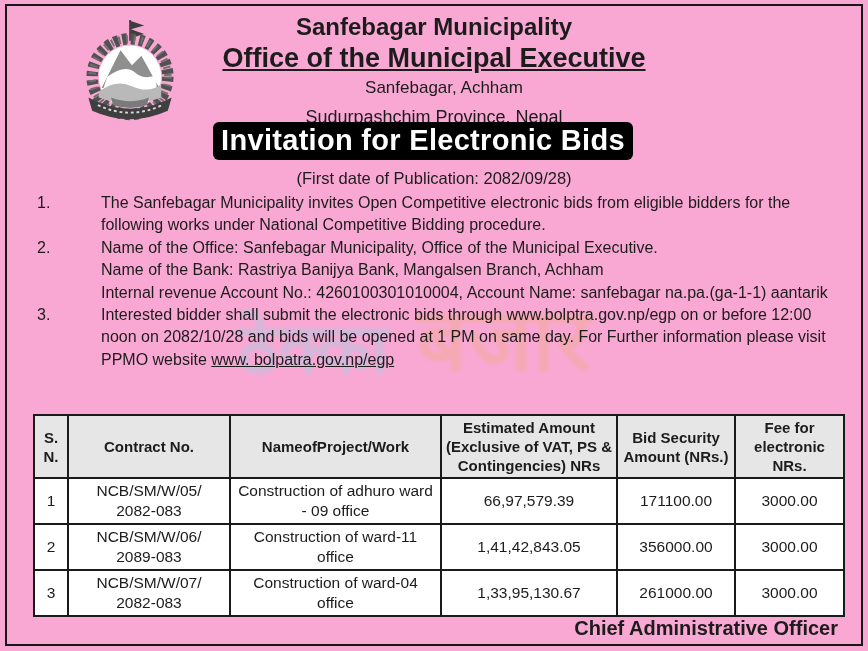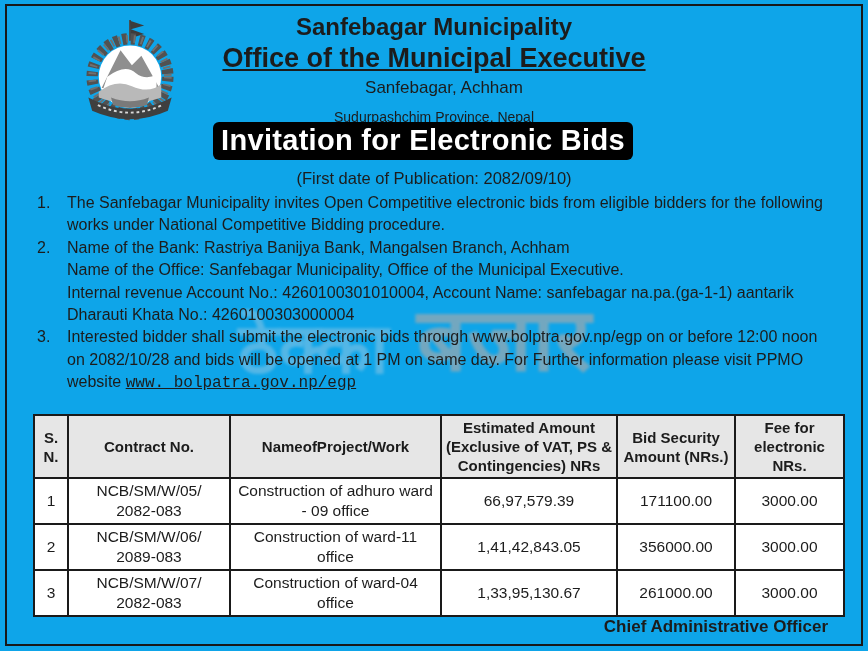--- a/index.html
+++ b/index.html
@@ -4,71 +4,71 @@
 <style>
   * { margin:0; padding:0; box-sizing:border-box; }
   html,body { background:#ffffff; }
   body {
     width:868px; height:651px;
     font-family:"Liberation Sans", sans-serif;
     color:#1c1c1c;
     position:relative;
     overflow:hidden;
   }
-  .page { position:absolute; inset:0; background:#0ea5e9; }
+  .page { position:absolute; inset:0; background:#f9a8d4; }
   .frame { position:absolute; left:5px; top:4px; right:5px; bottom:5px; border:2px solid #181818; }
 
   
   .watermark {
     position:absolute; top:296px; left:238px;
     display:flex; align-items:flex-end; gap:28px;
     opacity:.45; filter:blur(1.5px);
     font-weight:bold; pointer-events:none; z-index:0;
     line-height:1;
   }
   .wm-left  { font-size:70px; color:#a8cbe2; }
   .wm-right { font-size:88px; color:#efab8d; }
 
   .logo { position:absolute; left:70px; top:18px; width:120px; height:106px; z-index:1; }
 
   .head-text { position:absolute; top:12px; left:0; right:0; text-align:center; z-index:1; }
   .t1 { font-size:24px; font-weight:bold; line-height:30px; }
   .t2 { font-size:27px; font-weight:bold; line-height:33px;text-decoration:underline; }
   .a1 { font-size:17px; line-height:22px; margin-top:2px;margin-left:20px; }
-  .a2 { font-size:14px; line-height:22px; margin-top:7px; }
+  .a2 { font-size:18px; line-height:22px; margin-top:7px; }
 
   .banner {
     position:absolute; left:213px; top:122px; width:420px; height:38px;
     background:#000000; color:#ffffff;
     font-size:29px; font-weight:bold; text-align:center; line-height:37px;
     letter-spacing:.3px; z-index:1;border-radius:6px;
   }
 
   .pub { position:absolute; top:169px; left:0; right:0; text-align:center; font-size:16.5px; z-index:1; }
 
   .items { position:absolute; left:37px; top:192px; width:801px; font-size:16px; line-height:22.4px; z-index:1; }
   .item { display:flex; }
   .num  { width:30px; flex:0 0 30px; }
-  .itxt { flex:1; }
-  .link { text-decoration:underline;font-family:Liberation Mono, monospace; }
+  .itxt { flex:1;margin-left:34px; }
+  .link { text-decoration:underline; }
 
   table.notice {
     position:absolute; left:33px; top:414px; width:810px;
     border-collapse:collapse; table-layout:fixed; z-index:1;
     background:#fff;
   }
   .notice th, .notice td {
     border:2px solid #1a1a1a; text-align:center; vertical-align:middle;
     white-space:pre-line; padding:2px 3px;
   }
   .notice th { background:#e6e6e6; font-size:15px; line-height:19px; font-weight:bold; }
   .notice td { font-size:15.5px; line-height:20px; }
   .notice tbody tr { height:45px; }
 
-  .footer { position:absolute; top:617px; right:40px; font-size:17px; font-weight:bold; z-index:1; }
+  .footer { position:absolute; top:617px; right:30px; font-size:20px; font-weight:bold; z-index:1; }
 </style>
 </head>
 <body>
 
 <div class="page">
   <div class="frame"></div>
 
   <div class="watermark">
     <span class="wm-left">ठेक्का</span>
     <span class="wm-right">बजार</span>
@@ -92,34 +92,33 @@
 
   <div class="head-text">
     <div class="t1">Sanfebagar Municipality</div>
     <div class="t2">Office of the Municipal Executive</div>
     <div class="a1">Sanfebagar, Achham</div>
     <div class="a2">Sudurpashchim Province, Nepal</div>
   </div>
 
   <div class="banner">Invitation for Electronic Bids</div>
 
-  <div class="pub">(First date of Publication: 2082/09/10)</div>
+  <div class="pub">(First date of Publication: 2082/09/28)</div>
 
   <div class="items">
     <div class="item">
       <span class="num">1.</span>
       <div class="itxt">The Sanfebagar Municipality invites Open Competitive electronic bids from eligible bidders for the following works under National Competitive Bidding procedure.</div>
     </div>
     <div class="item">
       <span class="num">2.</span>
       <div class="itxt">
+        <div>Name of the Office: Sanfebagar Municipality, Office of the Municipal Executive.</div>
         <div>Name of the Bank: Rastriya Banijya Bank, Mangalsen Branch, Achham</div>
-        <div>Name of the Office: Sanfebagar Municipality, Office of the Municipal Executive.</div>
         <div>Internal revenue Account No.: 4260100301010004, Account Name: sanfebagar na.pa.(ga-1-1) aantarik</div>
-        <div>Dharauti Khata No.: 4260100303000004</div>
       </div>
     </div>
     <div class="item">
       <span class="num">3.</span>
       <div class="itxt"><span>Interested bidder shall submit the electronic bids through www.bolptra.gov.np/egp on or before 12:00 noon on 2082/10/28 and bids will be opened at 1 PM on same day. For Further information please visit PPMO website </span><span class="link">www. bolpatra.gov.np/egp</span></div>
     </div>
   </div>
 
   <table class="notice">
     <colgroup>

